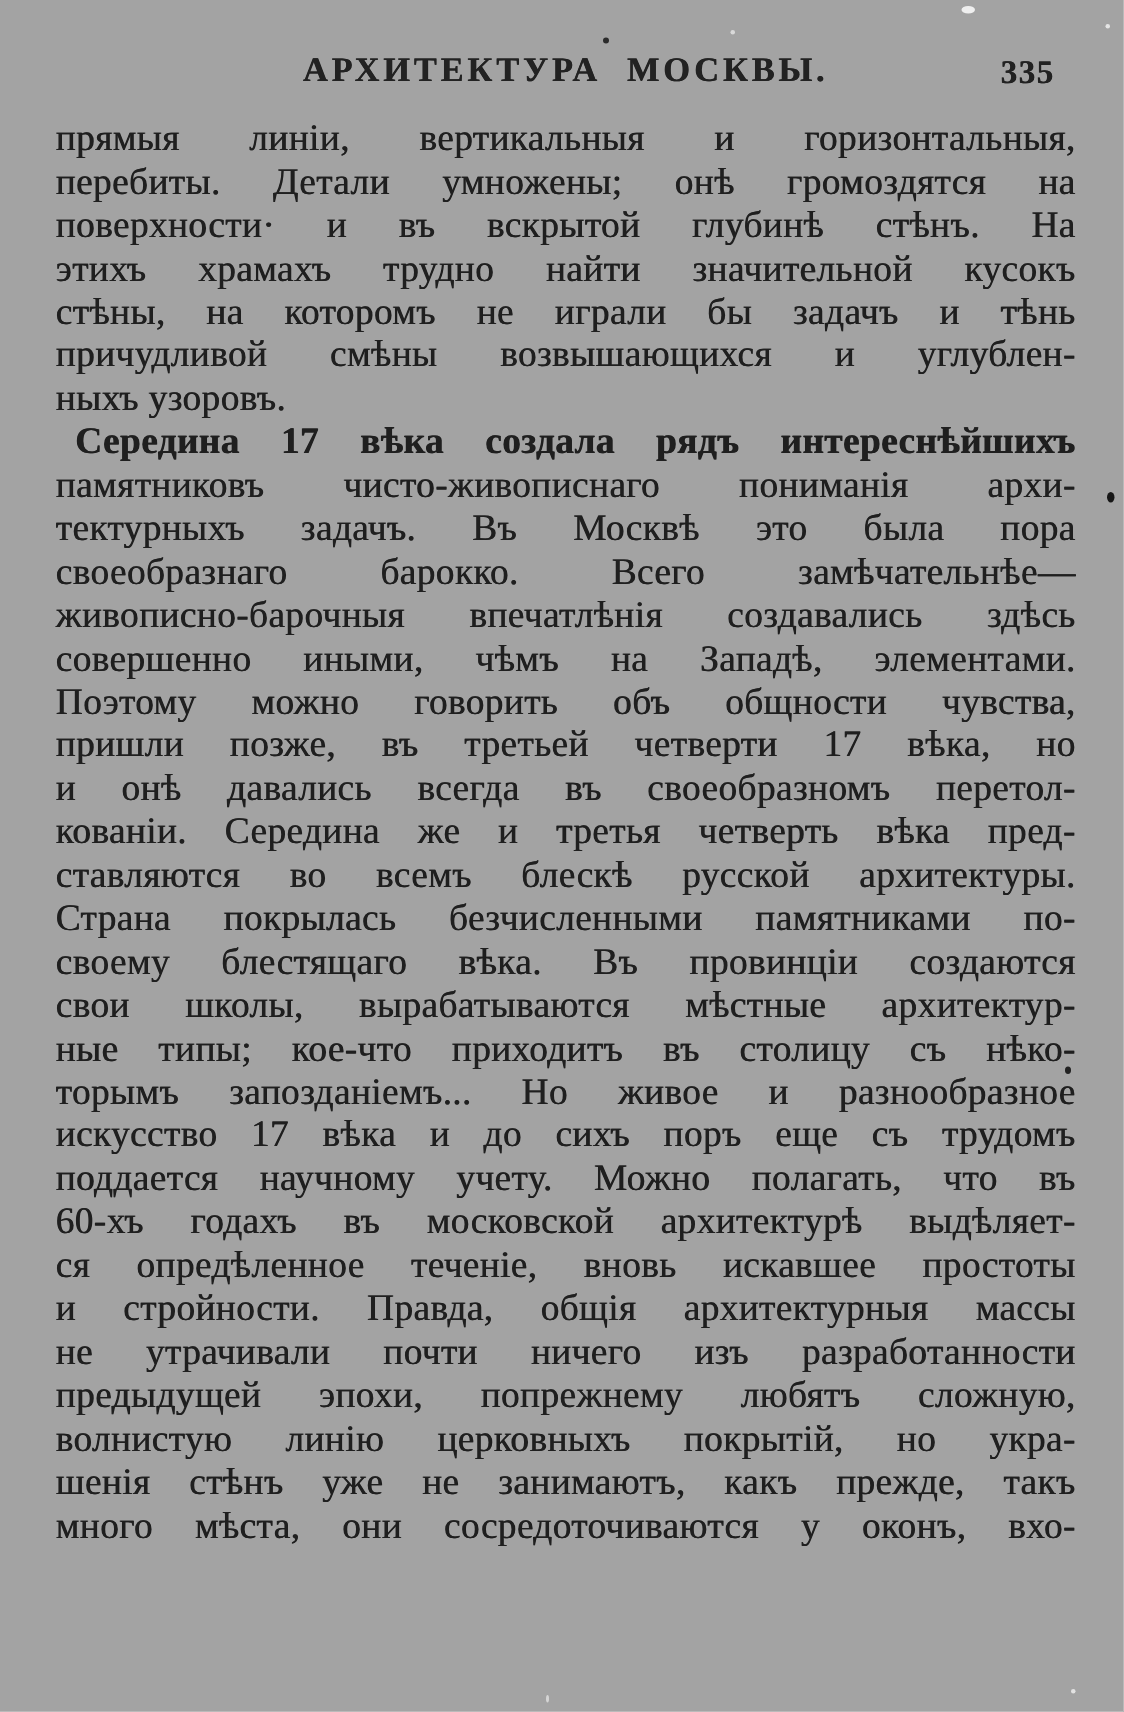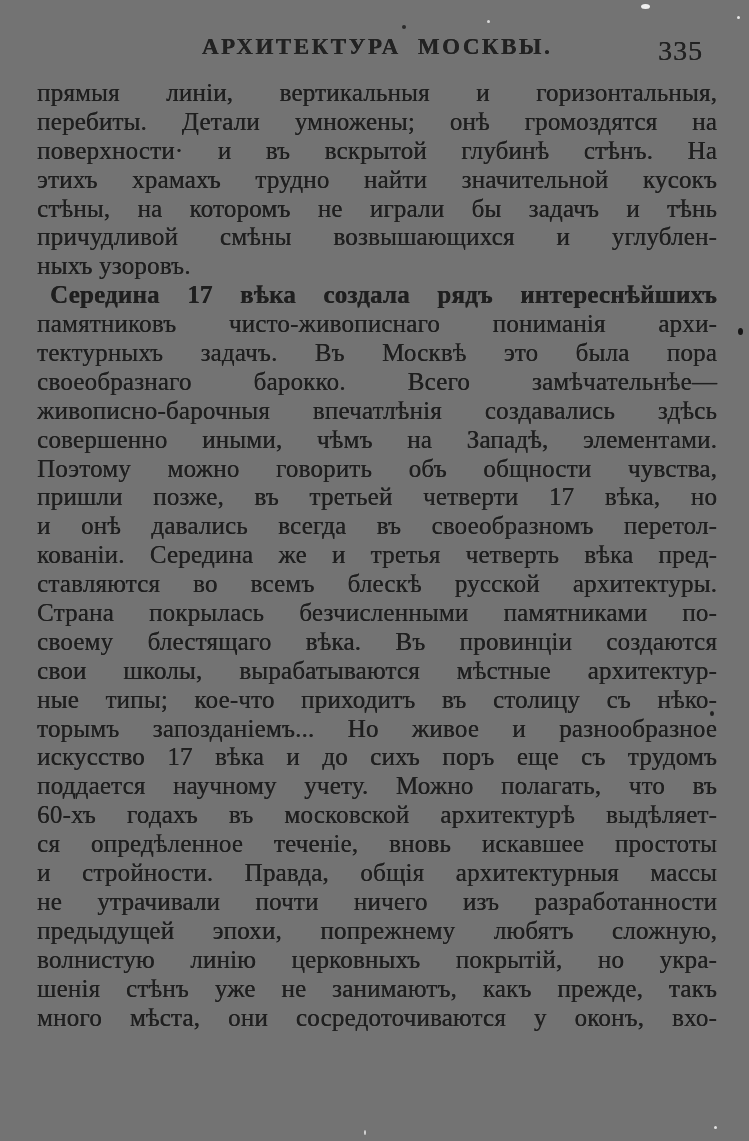--- a/index.html
+++ b/index.html
@@ -11,21 +11,21 @@
     height: 1141px;
     position: relative;
     background: #fdfdfd;
     overflow: hidden;
     font-family: "Liberation Serif", "DejaVu Serif", serif;
     color: #1f1f1f;
   }
   .page {
     position: absolute;
     inset: 0;
-    background: #737373;
+    background: #a3a3a3;
     padding-left: 46px;
   }
   .running-header {
     position: absolute;
     top: 34px;
     left: 37px;
     width: 680px;
     height: 32px;
   }
   .header-title {
@@ -38,22 +38,22 @@
     letter-spacing: 2.5px;
     word-spacing: 9px;
     color: #222;
     text-shadow: 0.3px 0 0 #222;
     white-space: nowrap;
   }
   .page-number {
     position: absolute;
     right: 14px;
     top: 1px;
-    font-size: 28px;
-    font-weight: 400;
+    font-size: 22px;
+    font-weight: 700;
     letter-spacing: 1px;
     color: #222;
     text-shadow: 0.3px 0 0 #222;
     text-align: center;
   }
   .text-block {
     position: absolute;
     top: 79px;
     left: 37px;
     width: 680px;

